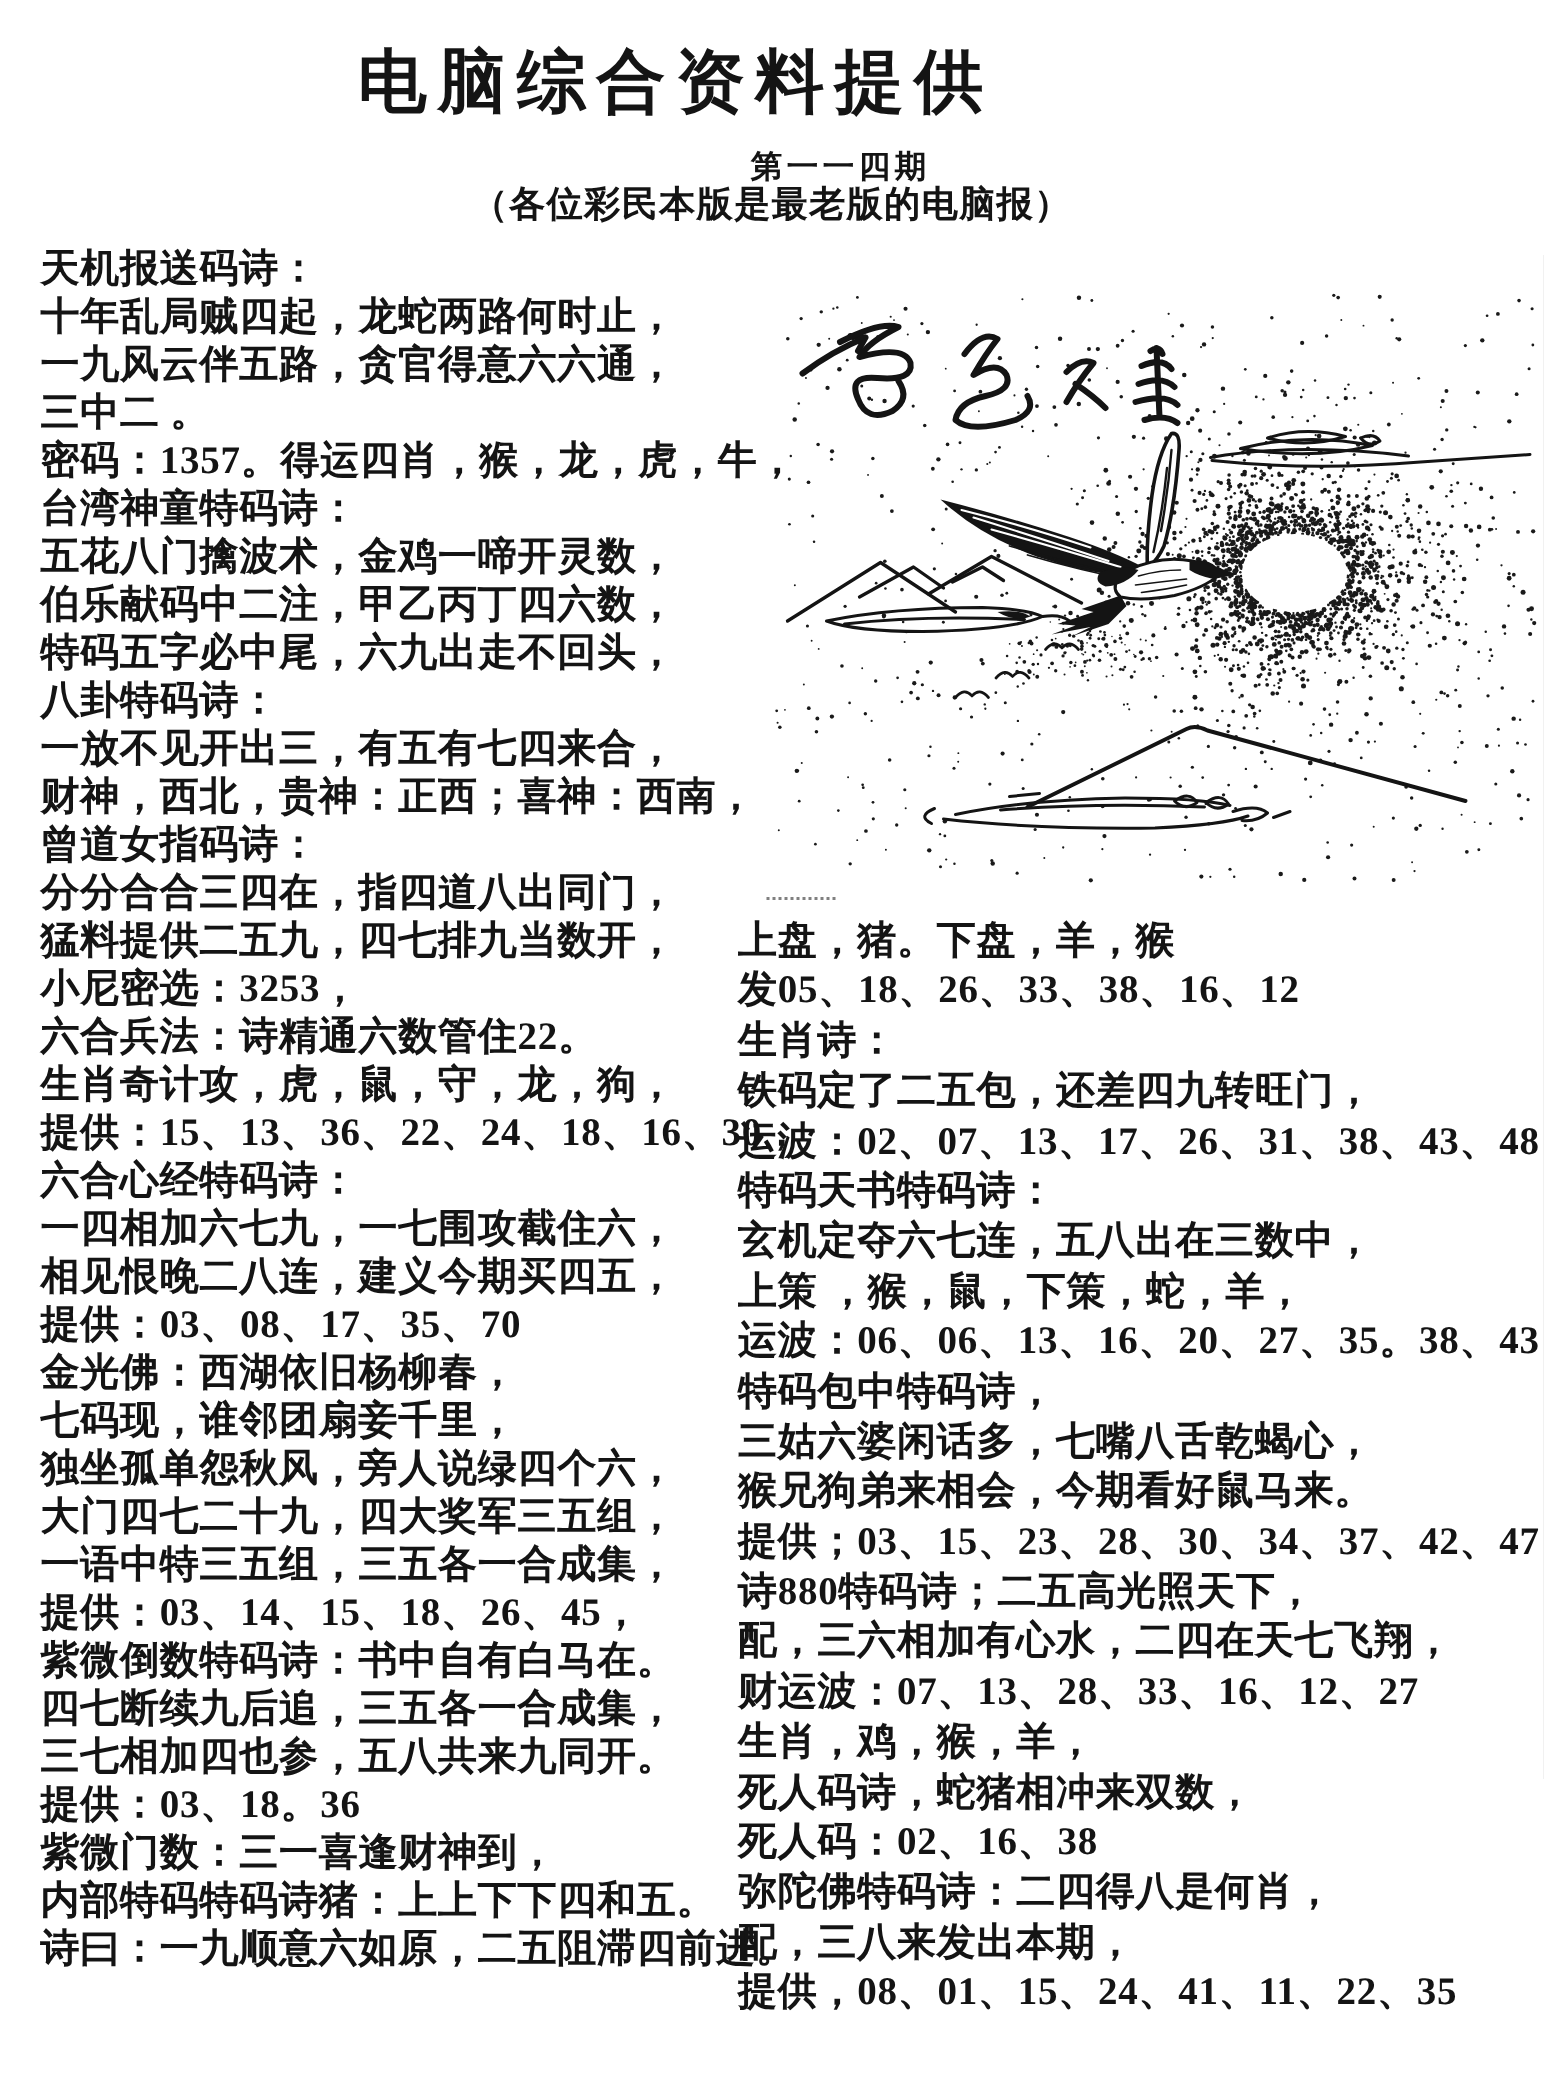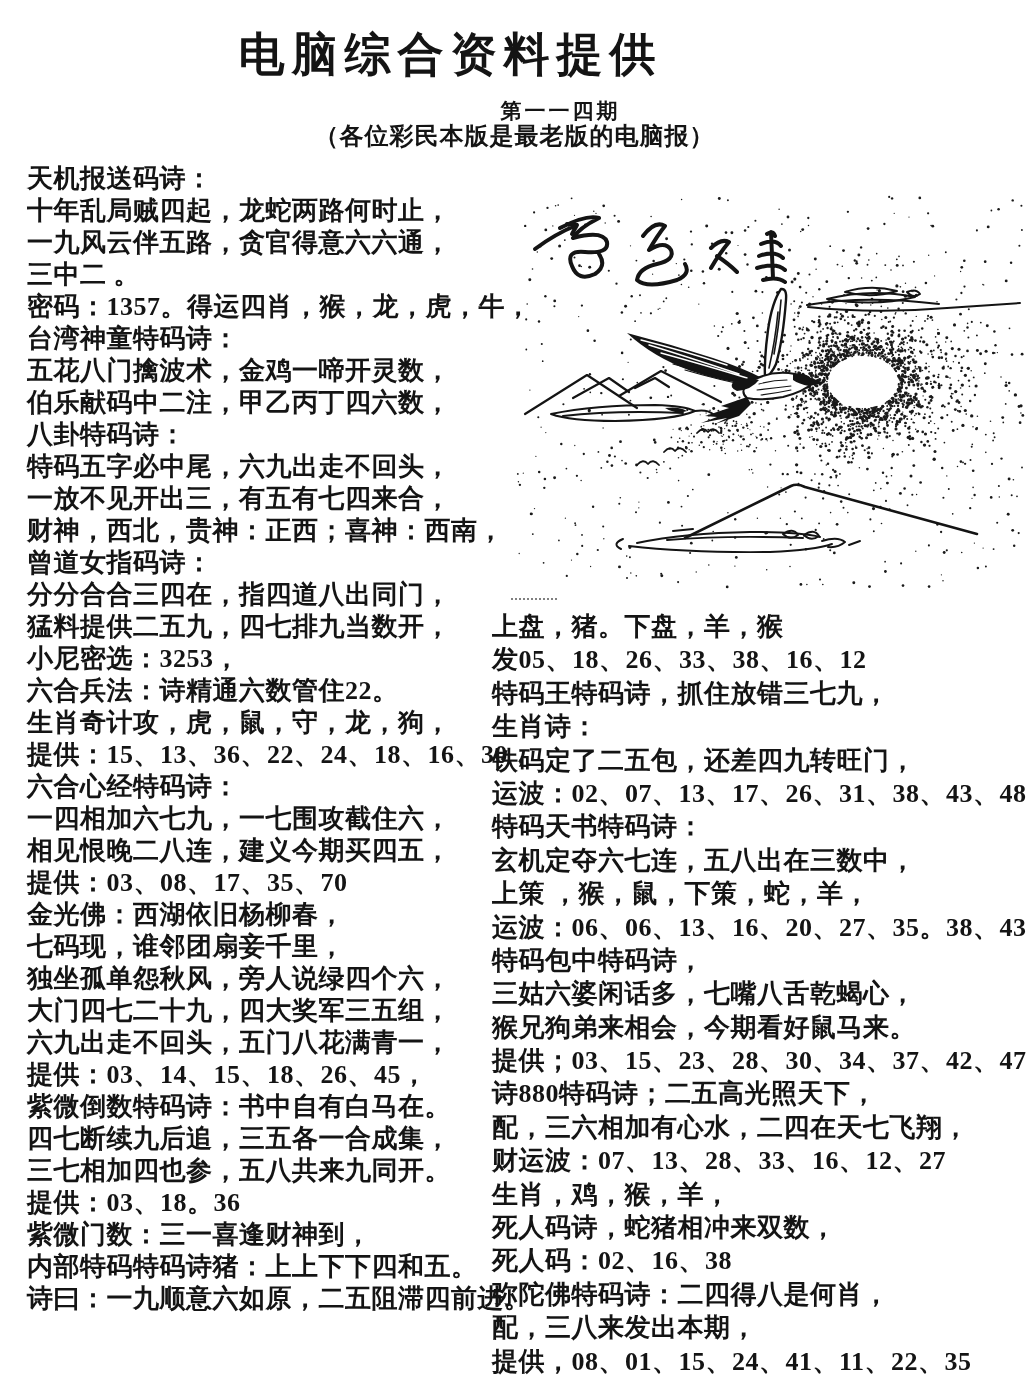--- a/index.html
+++ b/index.html
@@ -2394,53 +2394,52 @@
 
   <div class="col" id="left-col">
       <div class="line">天机报送码诗：</div>
       <div class="line">十年乱局贼四起，龙蛇两路何时止，</div>
       <div class="line">一九风云伴五路，贪官得意六六通，</div>
       <div class="line">三中二 。</div>
       <div class="line">密码：<b>1357</b>。得运四肖，猴，龙，虎，牛，</div>
       <div class="line">台湾神童特码诗：</div>
       <div class="line">五花八门擒波术，金鸡一啼开灵数，</div>
       <div class="line">伯乐献码中二注，甲乙丙丁四六数，</div>
+      <div class="line">特码五字必中尾，六九出走不回头，</div>
       <div class="line">八卦特码诗：</div>
-      <div class="line">特码五字必中尾，六九出走不回头，</div>
       <div class="line">一放不见开出三，有五有七四来合，</div>
       <div class="line">财神，西北，贵神：正西；喜神：西南，</div>
       <div class="line">曾道女指码诗：</div>
       <div class="line">分分合合三四在，指四道八出同门，</div>
       <div class="line">猛料提供二五九，四七排九当数开，</div>
       <div class="line">小尼密选：<b>3253</b>，</div>
       <div class="line">六合兵法：诗精通六数管住<b>22</b>。</div>
       <div class="line">生肖奇计攻，虎，鼠，守，龙，狗，</div>
       <div class="line">提供：<b>15</b>、<b>13</b>、<b>36</b>、<b>22</b>、<b>24</b>、<b>18</b>、<b>16</b>、<b>30</b>，</div>
       <div class="line">六合心经特码诗：</div>
       <div class="line">一四相加六七九，一七围攻截住六，</div>
       <div class="line">相见恨晚二八连，建义今期买四五，</div>
       <div class="line">提供：<b>03</b>、<b>08</b>、<b>17</b>、<b>35</b>、<b>70</b></div>
       <div class="line">金光佛：西湖依旧杨柳春，</div>
       <div class="line">七码现，谁邻团扇妾千里，</div>
       <div class="line">独坐孤单怨秋风，旁人说绿四个六，</div>
       <div class="line">大门四七二十九，四大奖军三五组，</div>
-      <div class="line">六九出走不回头，五门八花满青一，</div>
+      <div class="line">一语中特三五组，三五各一合成集，</div>
       <div class="line">提供：<b>03</b>、<b>14</b>、<b>15</b>、<b>18</b>、<b>26</b>、<b>45</b>，</div>
       <div class="line">紫微倒数特码诗：书中自有白马在。</div>
       <div class="line">四七断续九后追，三五各一合成集，</div>
       <div class="line">三七相加四也参，五八共来九同开。</div>
       <div class="line">提供：<b>03</b>、<b>18</b>。<b>36</b></div>
       <div class="line">紫微门数：三一喜逢财神到，</div>
       <div class="line">内部特码特码诗猪：上上下下四和五。</div>
       <div class="line">诗曰：一九顺意六如原，二五阻滞四前进。</div>
     </div>
   <div class="col" id="right-col">
       <div class="line">上盘，猪。下盘，羊，猴</div>
       <div class="line">发<b>05</b>、<b>18</b>、<b>26</b>、<b>33</b>、<b>38</b>、<b>16</b>、<b>12</b></div>
-      <div class="line">特码王特码诗，抓住放错三七九，</div>
       <div class="line">生肖诗：</div>
       <div class="line">铁码定了二五包，还差四九转旺门，</div>
       <div class="line">运波：<b>02</b>、<b>07</b>、<b>13</b>、<b>17</b>、<b>26</b>、<b>31</b>、<b>38</b>、<b>43</b>、<b>48</b></div>
       <div class="line">特码天书特码诗：</div>
       <div class="line">玄机定夺六七连，五八出在三数中，</div>
       <div class="line">上策 ，猴，鼠，下策，蛇，羊，</div>
       <div class="line">运波：<b>06</b>、<b>06</b>、<b>13</b>、<b>16</b>、<b>20</b>、<b>27</b>、<b>35</b>。<b>38</b>、<b>43</b></div>
       <div class="line">特码包中特码诗，</div>
       <div class="line">三姑六婆闲话多，七嘴八舌乾蝎心，</div>
       <div class="line">猴兄狗弟来相会，今期看好鼠马来。</div>

